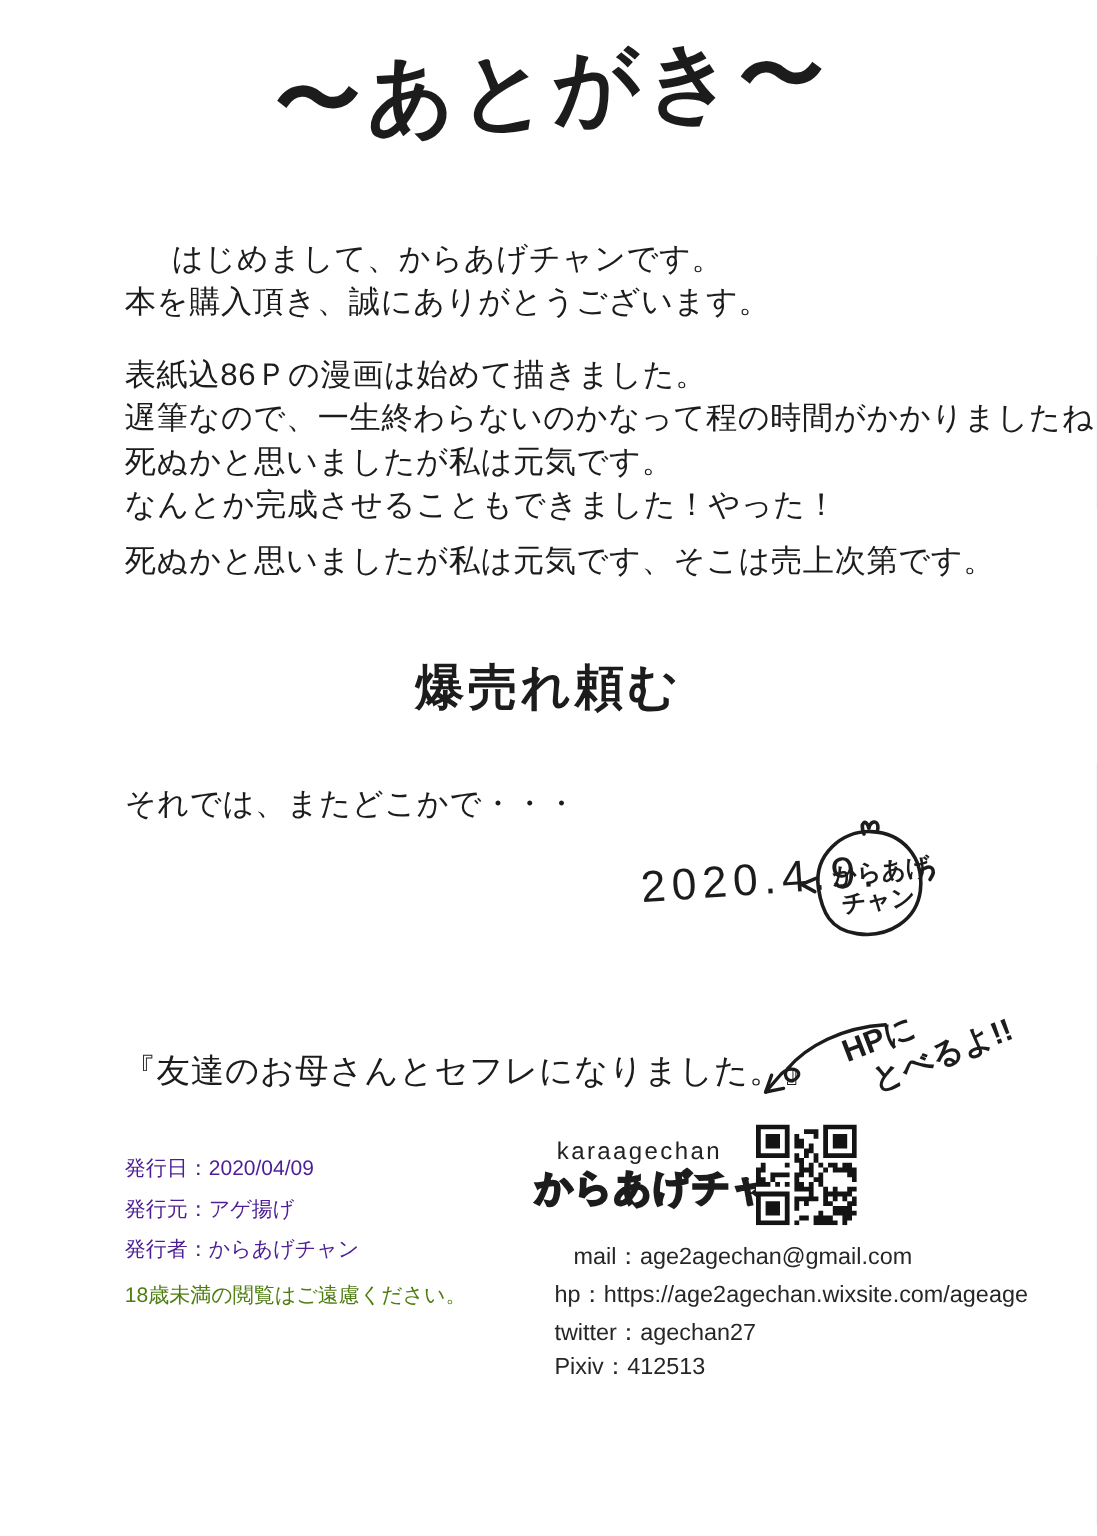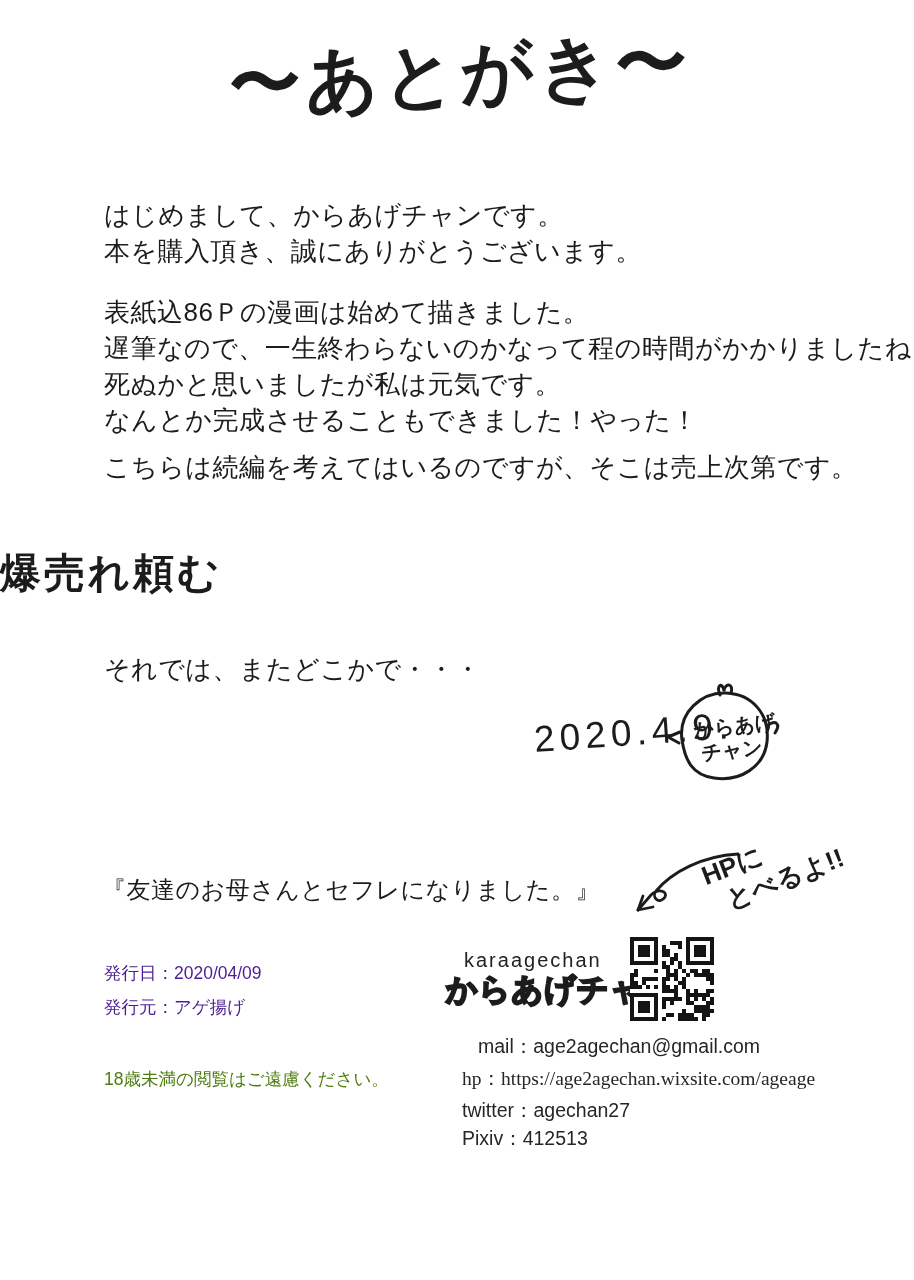--- a/index.html
+++ b/index.html
@@ -7,51 +7,51 @@
     position:relative;width:914px;height:1280px;margin:0 auto;
     background:#ffffff;color:#1c1c1c;overflow:hidden;
     font-family:"Liberation Sans",sans-serif;
   }
   .title{
     position:absolute;left:165px;top:26px;width:590px;text-align:center;
     font-size:72px;font-weight:600;letter-spacing:4px;transform:rotate(-3deg);
     white-space:nowrap;
   }
   .para{position:absolute;left:104px;font-size:26px;line-height:36px;letter-spacing:.5px;white-space:nowrap;}
-  .para-1{top:197px;}
+  .para-1{top:197px;text-align:center;}
   .para-2{top:294px;}
   .para-3{top:449px;}
   .big-text{
-    position:absolute;left:0;top:546px;width:914px;text-align:left;
+    position:absolute;left:0;top:546px;width:914px;text-align:center;
     font-size:41px;font-weight:800;letter-spacing:3px;
   }
   .closing{position:absolute;left:104px;top:652px;font-size:26px;letter-spacing:.5px;white-space:nowrap;}
   .date-hand{
     position:absolute;left:534px;top:712px;font-size:37px;letter-spacing:5px;
     transform:rotate(-4deg);white-space:nowrap;
   }
   .sig-doodle{position:absolute;left:658px;top:682px;}
   .hp-note{
     position:absolute;left:704px;top:836px;font-size:26px;line-height:31px;
     transform:rotate(-21deg);white-space:nowrap;font-weight:600;
   }
   .hp-note .l2{display:block;margin-left:14px;}
   .hp-arrow{position:absolute;left:626px;top:846px;}
-  .book-title{position:absolute;left:102px;top:874px;font-size:24px;letter-spacing:.5px;white-space:nowrap;}
+  .book-title{position:absolute;left:102px;top:874px;font-size:28px;letter-spacing:.5px;white-space:nowrap;}
   .colophon-row{position:absolute;left:104px;font-size:17.5px;color:#4c1d95;white-space:nowrap;}
   .col-1{top:961px;} .col-2{top:995px;} .col-3{top:1029px;}
   .warning{position:absolute;left:104px;top:1065px;font-size:17.5px;line-height:28px;color:#4d7c0f;white-space:nowrap;}
   .artist-romaji{position:absolute;left:464px;top:949px;font-size:20px;letter-spacing:2px;color:#222;}
   .artist-kana{
     position:absolute;left:446px;top:969px;font-size:31px;font-weight:800;letter-spacing:1px;
     color:#ffffff;-webkit-text-stroke:2.2px #1c1c1c;white-space:nowrap;
   }
   .qr{position:absolute;left:630px;top:937px;width:84px;height:84px;}
   .contact-row{position:absolute;left:462px;font-size:19.5px;color:#262626;white-space:nowrap;}
-  .ct-1{top:1033px;margin-left:16px;} .ct-2{top:1065px;font-family:Liberation Serif, serif;} .ct-3{top:1097px;} .ct-4{top:1125px;}
+  .ct-1{top:1033px;margin-left:16px;} .ct-2{top:1065px;} .ct-3{top:1097px;} .ct-4{top:1125px;}
 </style>
 </head>
 <body>
 
 <div class="page">
 
   <div class="title">〜あとがき〜</div>
 
   <div class="para para-1">
     <div>はじめまして、からあげチャンです。</div>
@@ -59,21 +59,21 @@
   </div>
 
   <div class="para para-2">
     <div>表紙込86Ｐの漫画は始めて描きました。</div>
     <div>遅筆なので、一生終わらないのかなって程の時間がかかりましたね。</div>
     <div>死ぬかと思いましたが私は元気です。</div>
     <div>なんとか完成させることもできました！やった！</div>
   </div>
 
   <div class="para para-3">
-    <div>こちらは続編を考えてはいるのですが、そこは売上次第です。</div>
+    <div>死ぬかと思いましたが私は元気です、そこは売上次第です。</div>
   </div>
 
   <div class="big-text">爆売れ頼む</div>
 
   <div class="closing">それでは、またどこかで・・・</div>
 
   <div class="date-hand">2020.4.9.</div>
 
   <div class="sig-doodle">
     <svg width="128" height="108" viewBox="0 0 128 108" fill="none" stroke="#1c1c1c" stroke-width="3" stroke-linecap="round" stroke-linejoin="round">
@@ -101,20 +101,23 @@
   </div>
 
   <div class="book-title">『友達のお母さんとセフレになりました。』</div>
 
   <div class="colophon-row col-1">
     <span>発行日：</span><span>2020/04/09</span>
   </div>
   <div class="colophon-row col-2">
     <span>発行元：</span><span>アゲ揚げ</span>
   </div>
+  <div class="colophon-row col-3">
+    <span>発行者：</span><span>からあげチャン</span>
+  </div>
 
   <div class="warning">
     <div>18歳未満の閲覧はご遠慮ください。</div>
   </div>
 
   <div class="artist-romaji">karaagechan</div>
   <div class="artist-kana">からあげチャン</div>
 
   <div class="qr" id="qr"><svg width="84" height="84" viewBox="0 0 21 21">
         <rect width="21" height="21" fill="#fff"></rect>

